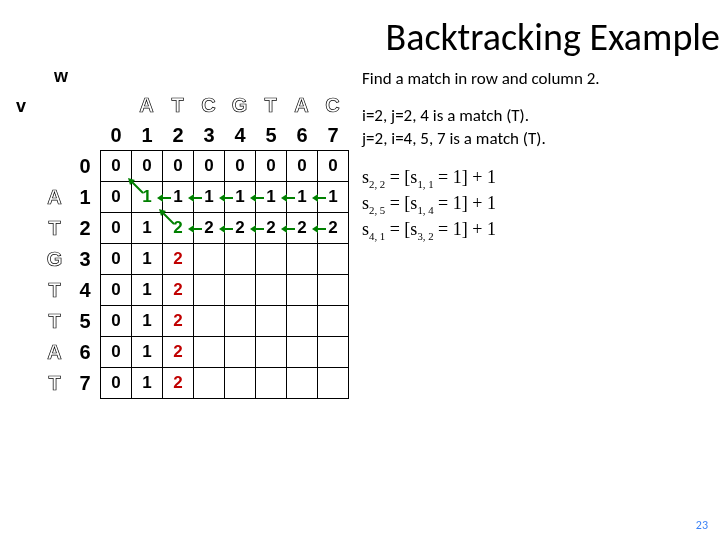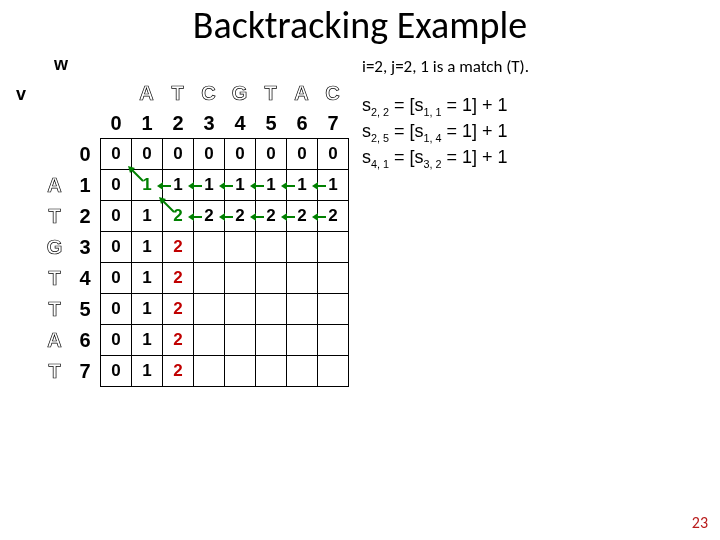--- a/index.html
+++ b/index.html
@@ -1,24 +1,24 @@
 <!DOCTYPE html>
 <html><head>
 <meta charset="utf-8">
 <style>
   html,body{margin:0;padding:0;width:720px;height:540px;background:#fff;font-family:Calibri,Arial,sans-serif;color:#000;overflow:hidden}
   .slide{position:relative;width:720px;height:540px}
-  .title{font-size:38px;text-align:center;padding:2px 0 6px 0}
+  .title{font-size:38px;text-align:right;padding:14px 0 6px 0}
   .body{display:flex;padding:0 14px}
   .left{width:340px;position:relative}
   .right{width:340px;font-size:17px;line-height:1.35;padding-left:8px;padding-top:2px}
   .right .blk{margin-bottom:14px}
-  .mono{font-family:Liberation Sans, sans-serif;font-size:18px;white-space:pre}
+  .mono{font-family:Liberation Serif, serif;font-size:18px;white-space:pre}
   sub{font-size:60%}
-  .pagenum{position:absolute;right:12px;bottom:8px;font-size:16px;color:#b91c1c}
+  .pagenum{position:absolute;right:12px;bottom:8px;font-size:12px;color:#3b82f6}
   
   table.grid{border-collapse:collapse;margin-left:26px;margin-top:24px}
   table.grid td{border:1px solid #000;width:30px;height:30px;text-align:center;vertical-align:middle;font-family:Arial,sans-serif;font-size:17px;font-weight:bold;position:relative;padding:0}
   table.grid td.hdr{border:none;font-size:20px}
   table.grid td.num{font-weight:bold}
   .outline{font-family:Arial,sans-serif;font-weight:bold;color:#fff;-webkit-text-stroke:0.7px #000;font-size:22px;letter-spacing:1px}
   .vlabel,.wlabel{position:absolute;font-family:Arial,sans-serif;font-weight:bold;font-size:18px}
   .red{color:#c00000}
   .green{color:#008000}
   
@@ -221,22 +221,24 @@
               <td></td>
               <td></td>
               <td></td>
               <td></td>
               <td></td>
             </tr>
           </tbody>
         </table>
   </div>
   <div class="right">
+    <div class="blk">Find a match in row and column 2.</div>
     <div class="blk">
-      <div>i=2, j=2, 1 is a match (T).</div>
+      <div>i=2, j=2, 4 is a match (T).</div>
+      <div>j=2, i=4, 5, 7 is a match (T).</div>
     </div>
     <div class="blk mono" id="eqs"><div>s<sub>2, 2</sub> = [s<sub>1, 1</sub> = 1] + 1</div><div>s<sub>2, 5</sub> = [s<sub>1, 4</sub> = 1] + 1</div><div>s<sub>4, 1</sub> = [s<sub>3, 2</sub> = 1] + 1</div></div>
   </div>
 </div>
 
 <div class="pagenum">23</div>
 
 </div>
 
 </body></html>

